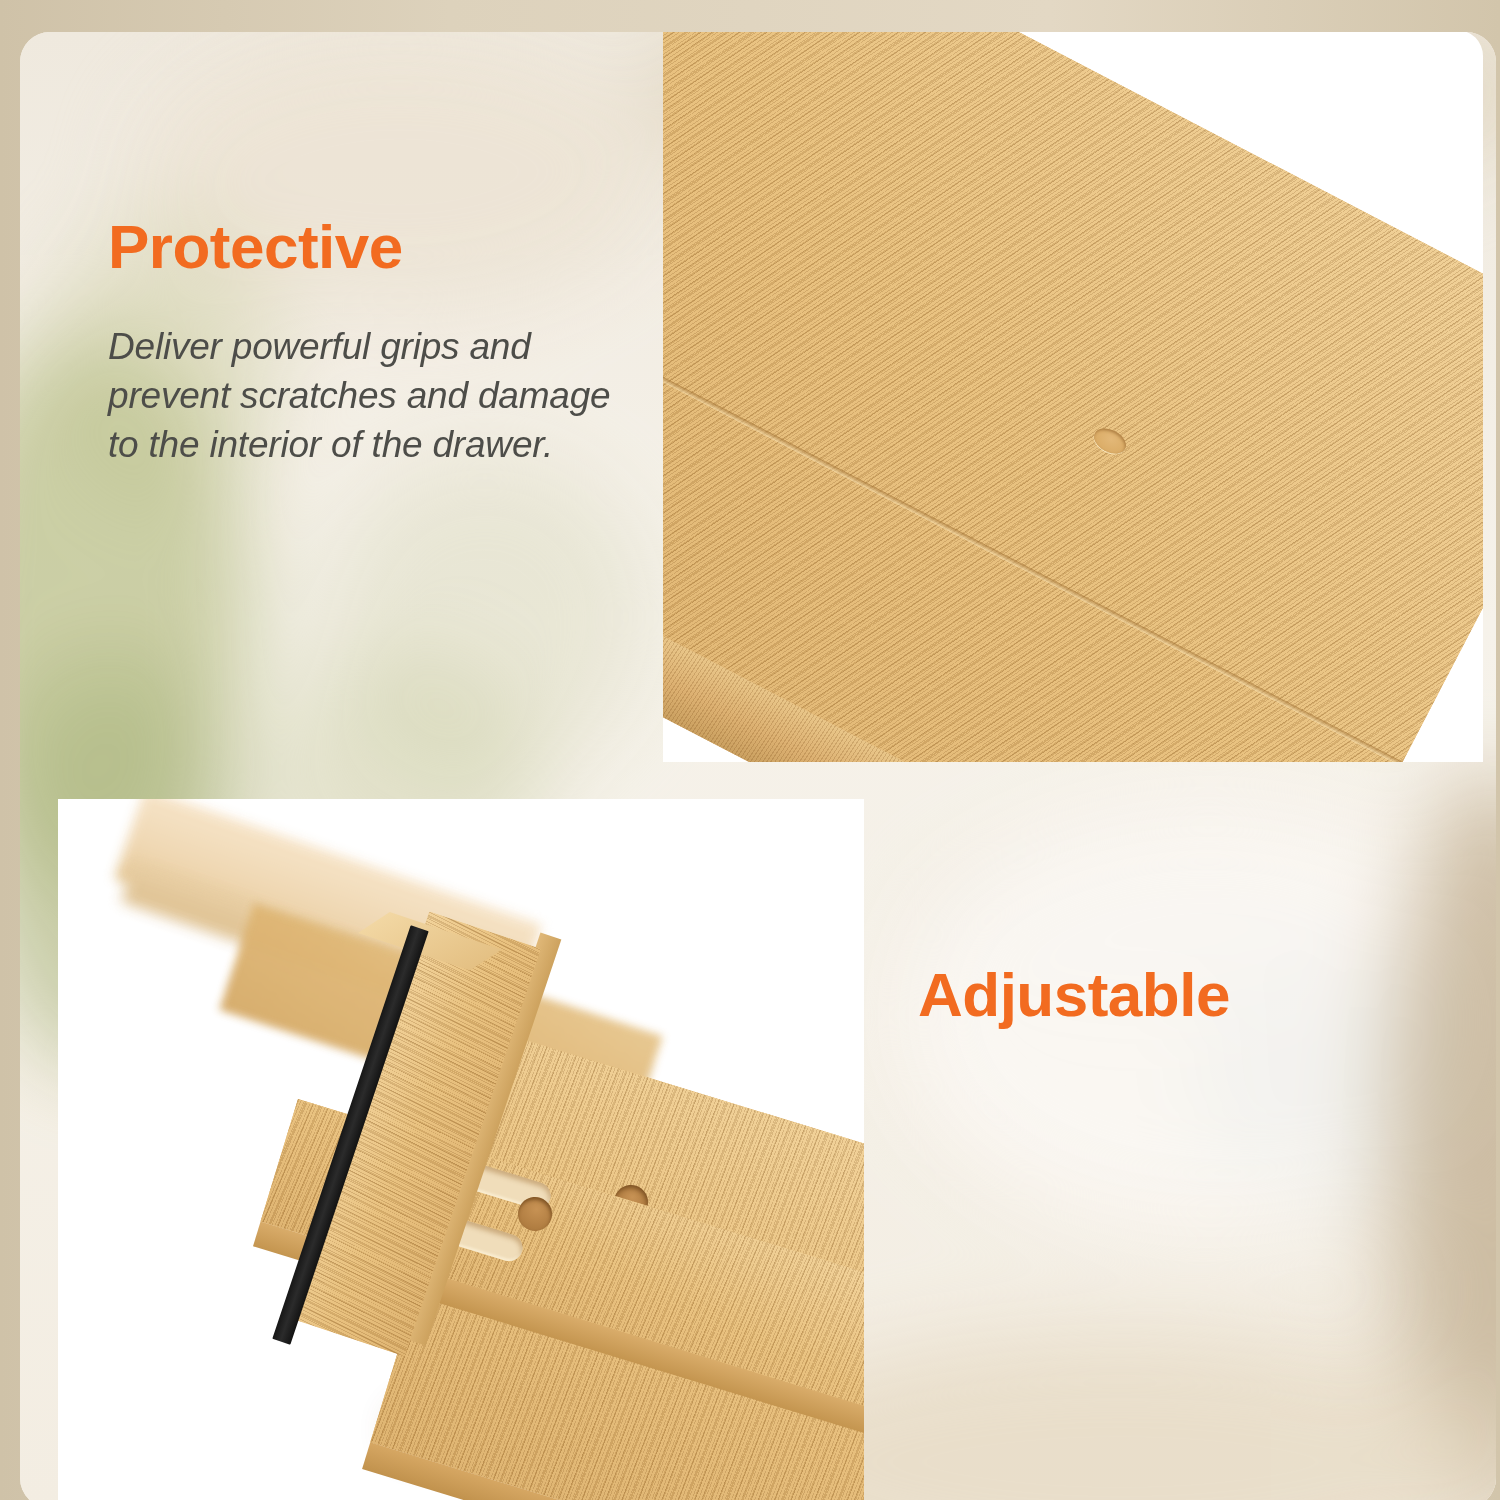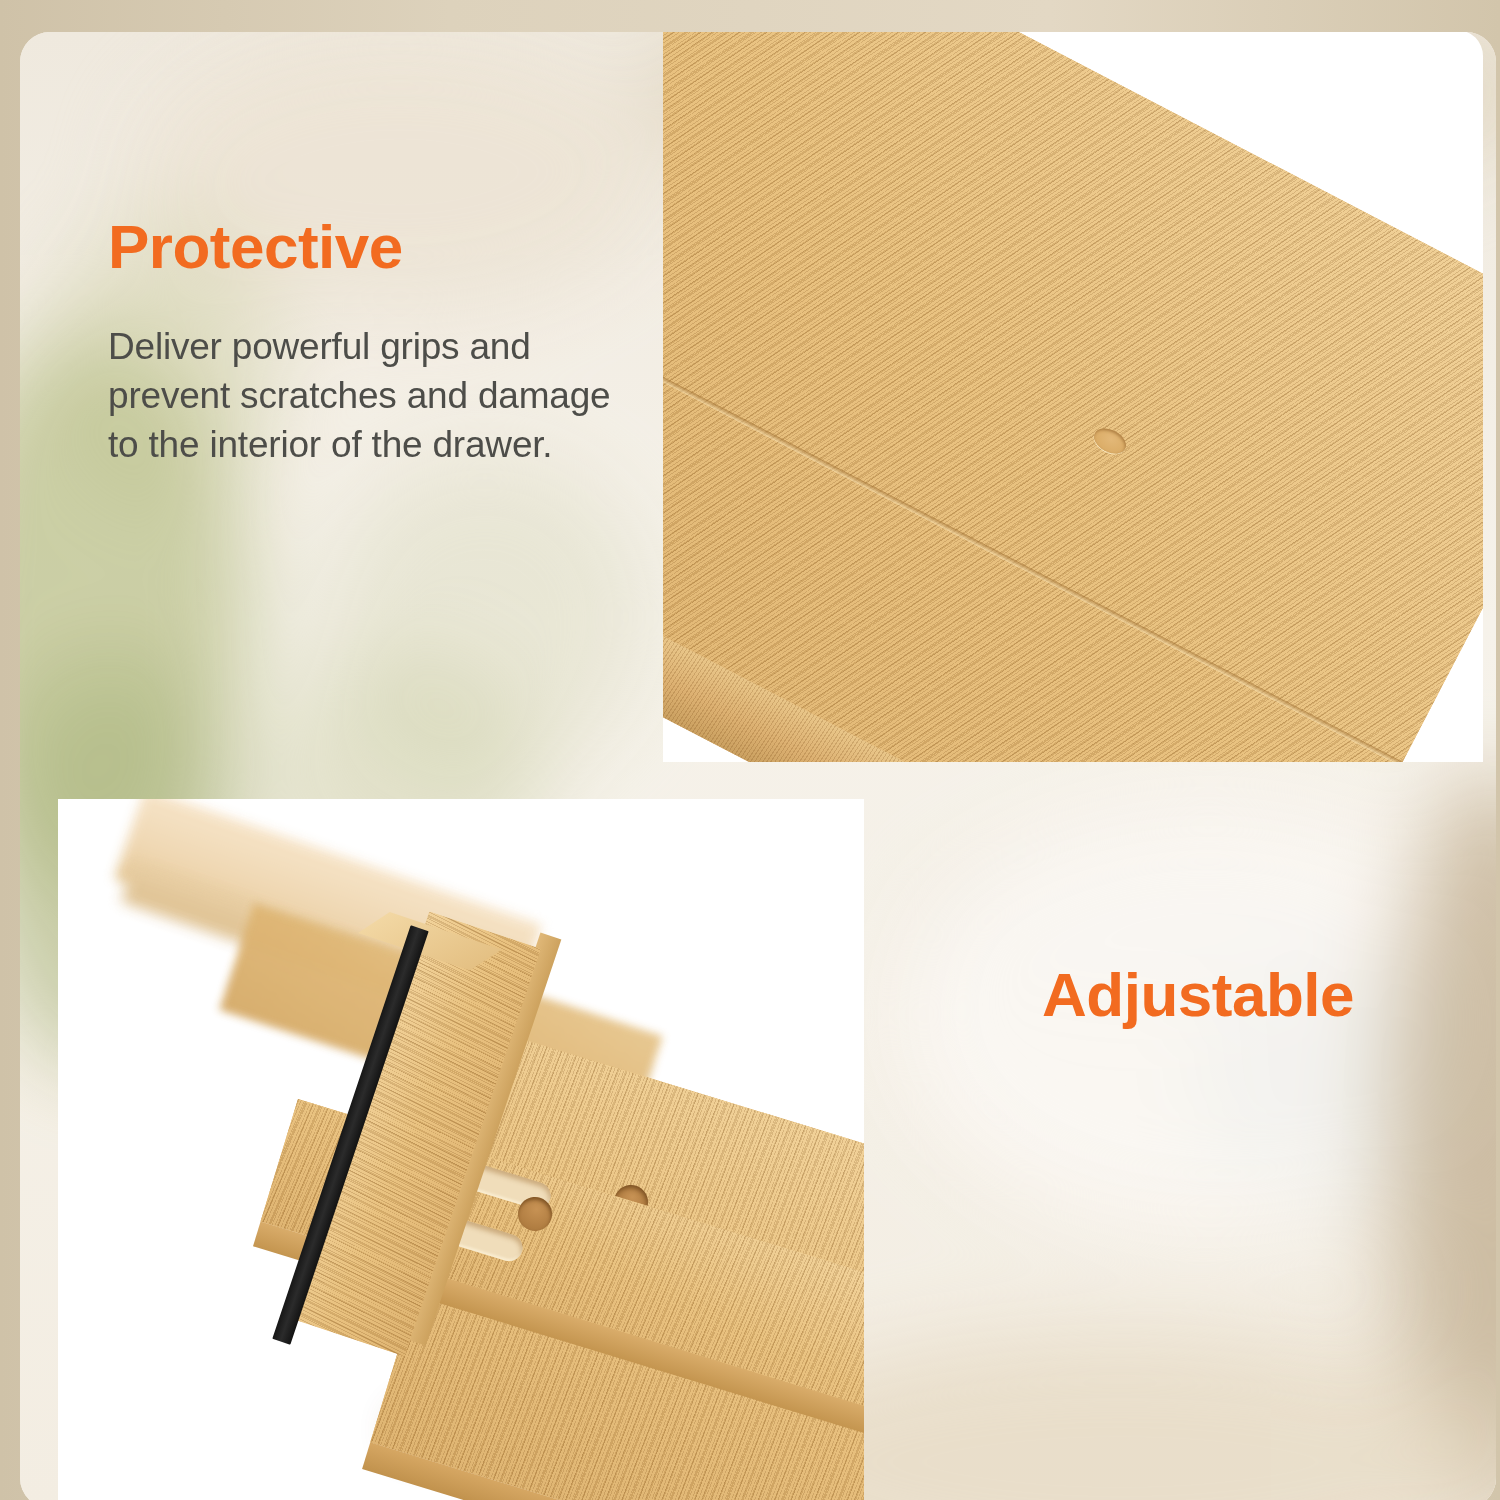--- a/index.html
+++ b/index.html
@@ -217,27 +217,28 @@
     font-weight:bold;
     letter-spacing:-0.5px;
     line-height:1.06;
     margin:0;
   }
   .desc{
     color:#4d4d49;
     line-height:1.33;
     margin:0;
     letter-spacing:-0.2px;
+    font-style:italic;
   }
 
   #text-top{left:88px;top:182px;width:540px;}
   #text-top .kicker{font-size:62px;}
   #text-top .desc{font-size:37px;margin-top:42px;}
 
-  #text-bottom{left:898px;top:930px;width:560px;text-align:center;}
+  #text-bottom{left:898px;top:930px;width:560px;text-align:left;}
   #text-bottom .kicker{font-size:62px;}
   #text-bottom .desc{font-size:37px;margin-top:46px;}
 </style>
 </head>
 <body>
 
 <div id="canvas">
   <div id="plate">
 
     <div class="bg-layer bg-base"></div>

